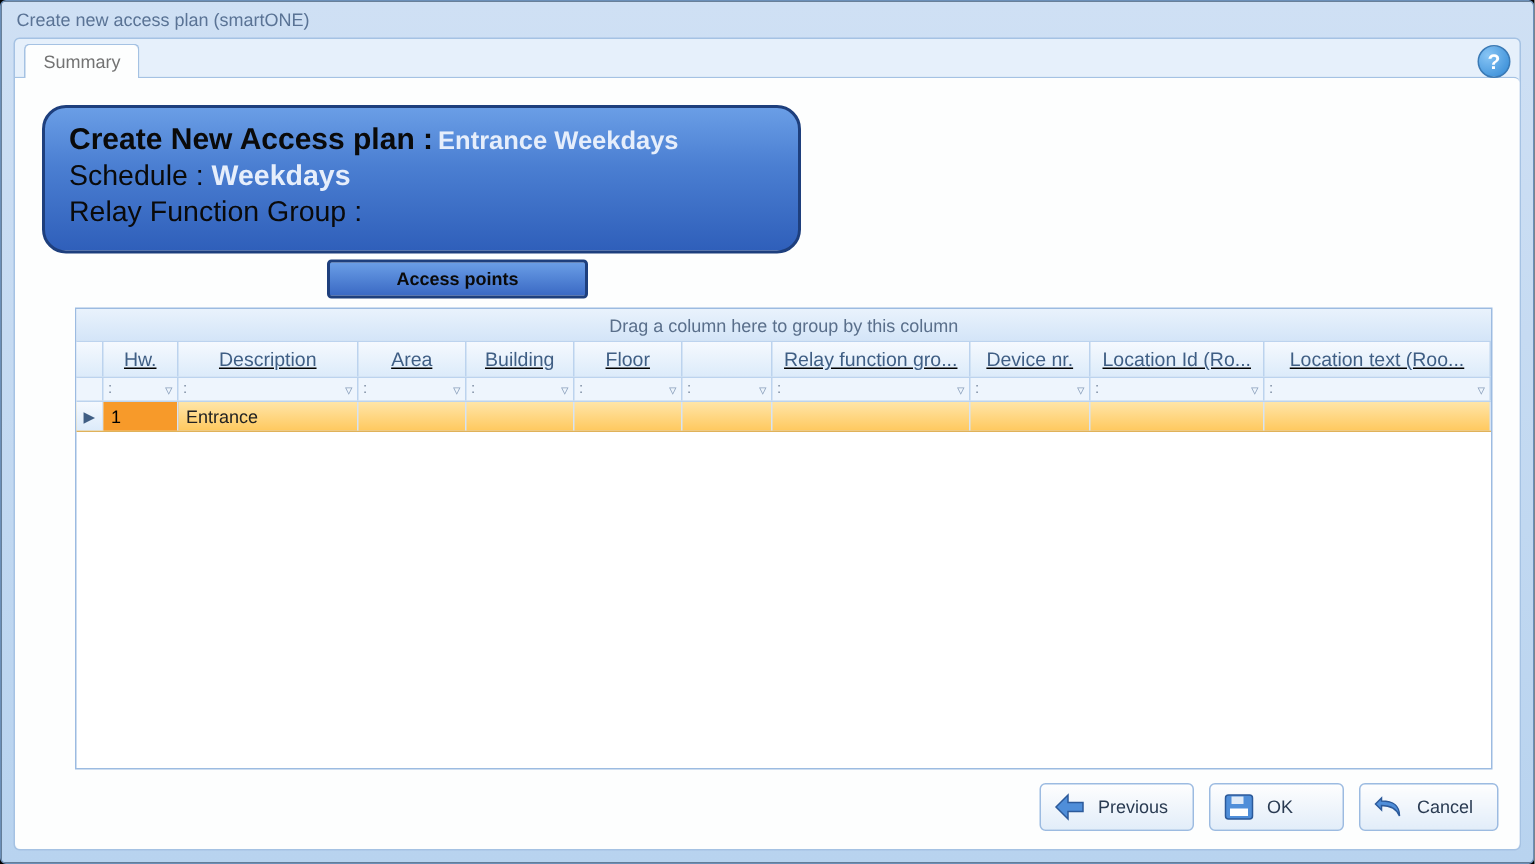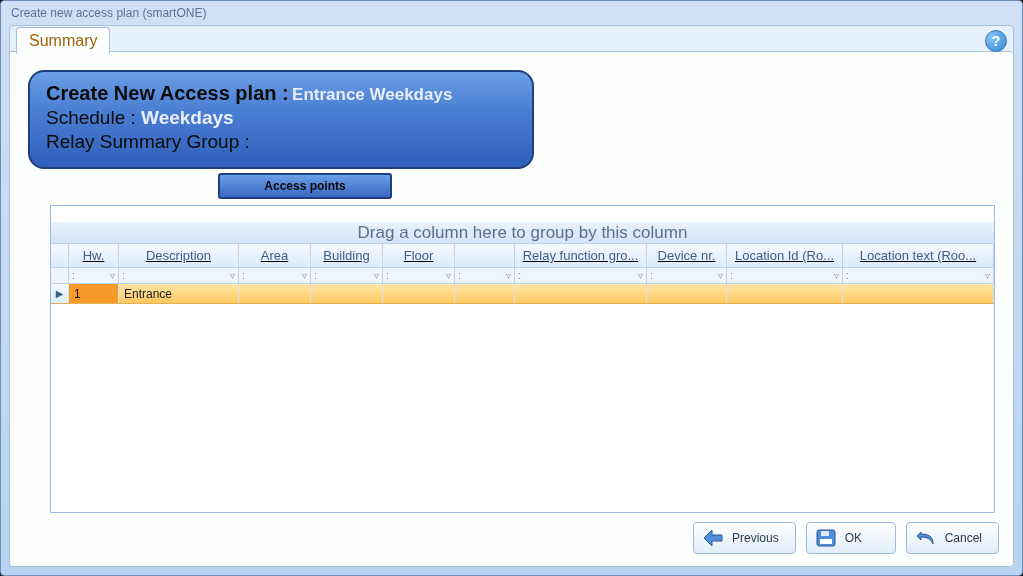--- a/index.html
+++ b/index.html
@@ -45,22 +45,22 @@
       position: relative;
     }
     .tab {
       background: #fdfefe;
       border: 1px solid #a5c2e3;
       border-bottom: none;
       border-radius: 4px 4px 0 0;
       padding: 4px 12px;
       margin-left: 6px;
       margin-top: 3px;
-      font-size: 16px;
-      color: #a16207;
+      font-size: 12px;
+      color: #737373;
       cursor: pointer;
       z-index: 2;
       position: relative;
     }
     .help-icon {
       position: absolute;
       right: 6px;
       top: 4px;
       width: 22px;
       height: 22px;
@@ -137,22 +137,21 @@
       background: #fff;
     }
     .group-bar {
       height: 22px;
       background: linear-gradient(to bottom, #e9f2fc, #d4e5f8);
       border-bottom: 1px solid #bcd3ee;
       display: flex;
       align-items: center;
       justify-content: center;
       color: #5a6f8b;
-      font-size: 17px;
-      margin-top: 16px;
+      font-size: 12px;
     }
     .grid-header {
       display: flex;
       height: 24px;
       background: linear-gradient(to bottom, #f5f9fe, #dcebfa);
       border-bottom: 1px solid #bcd3ee;
       text-decoration: underline;
     }
     .gh {
       border-right: 1px solid #bcd3ee;
@@ -259,21 +258,21 @@
         <div class="hero">
           <div>
             <span class="main-title">Create New Access plan :</span>
             <span class="plan-name">Entrance Weekdays</span>
           </div>
           <div class="line">
             <span>Schedule :</span>
             <span class="val">Weekdays</span>
           </div>
           <div class="line">
-            <span>Relay Summary Group :</span>
+            <span>Relay Function Group :</span>
             <span class="val"></span>
           </div>
         </div>
         <div class="section-tab">Access points</div>
       </div>
 
       <div class="grid-wrap">
         <div class="group-bar">Drag a column here to group by this column</div>
 
         <div class="grid-header">

